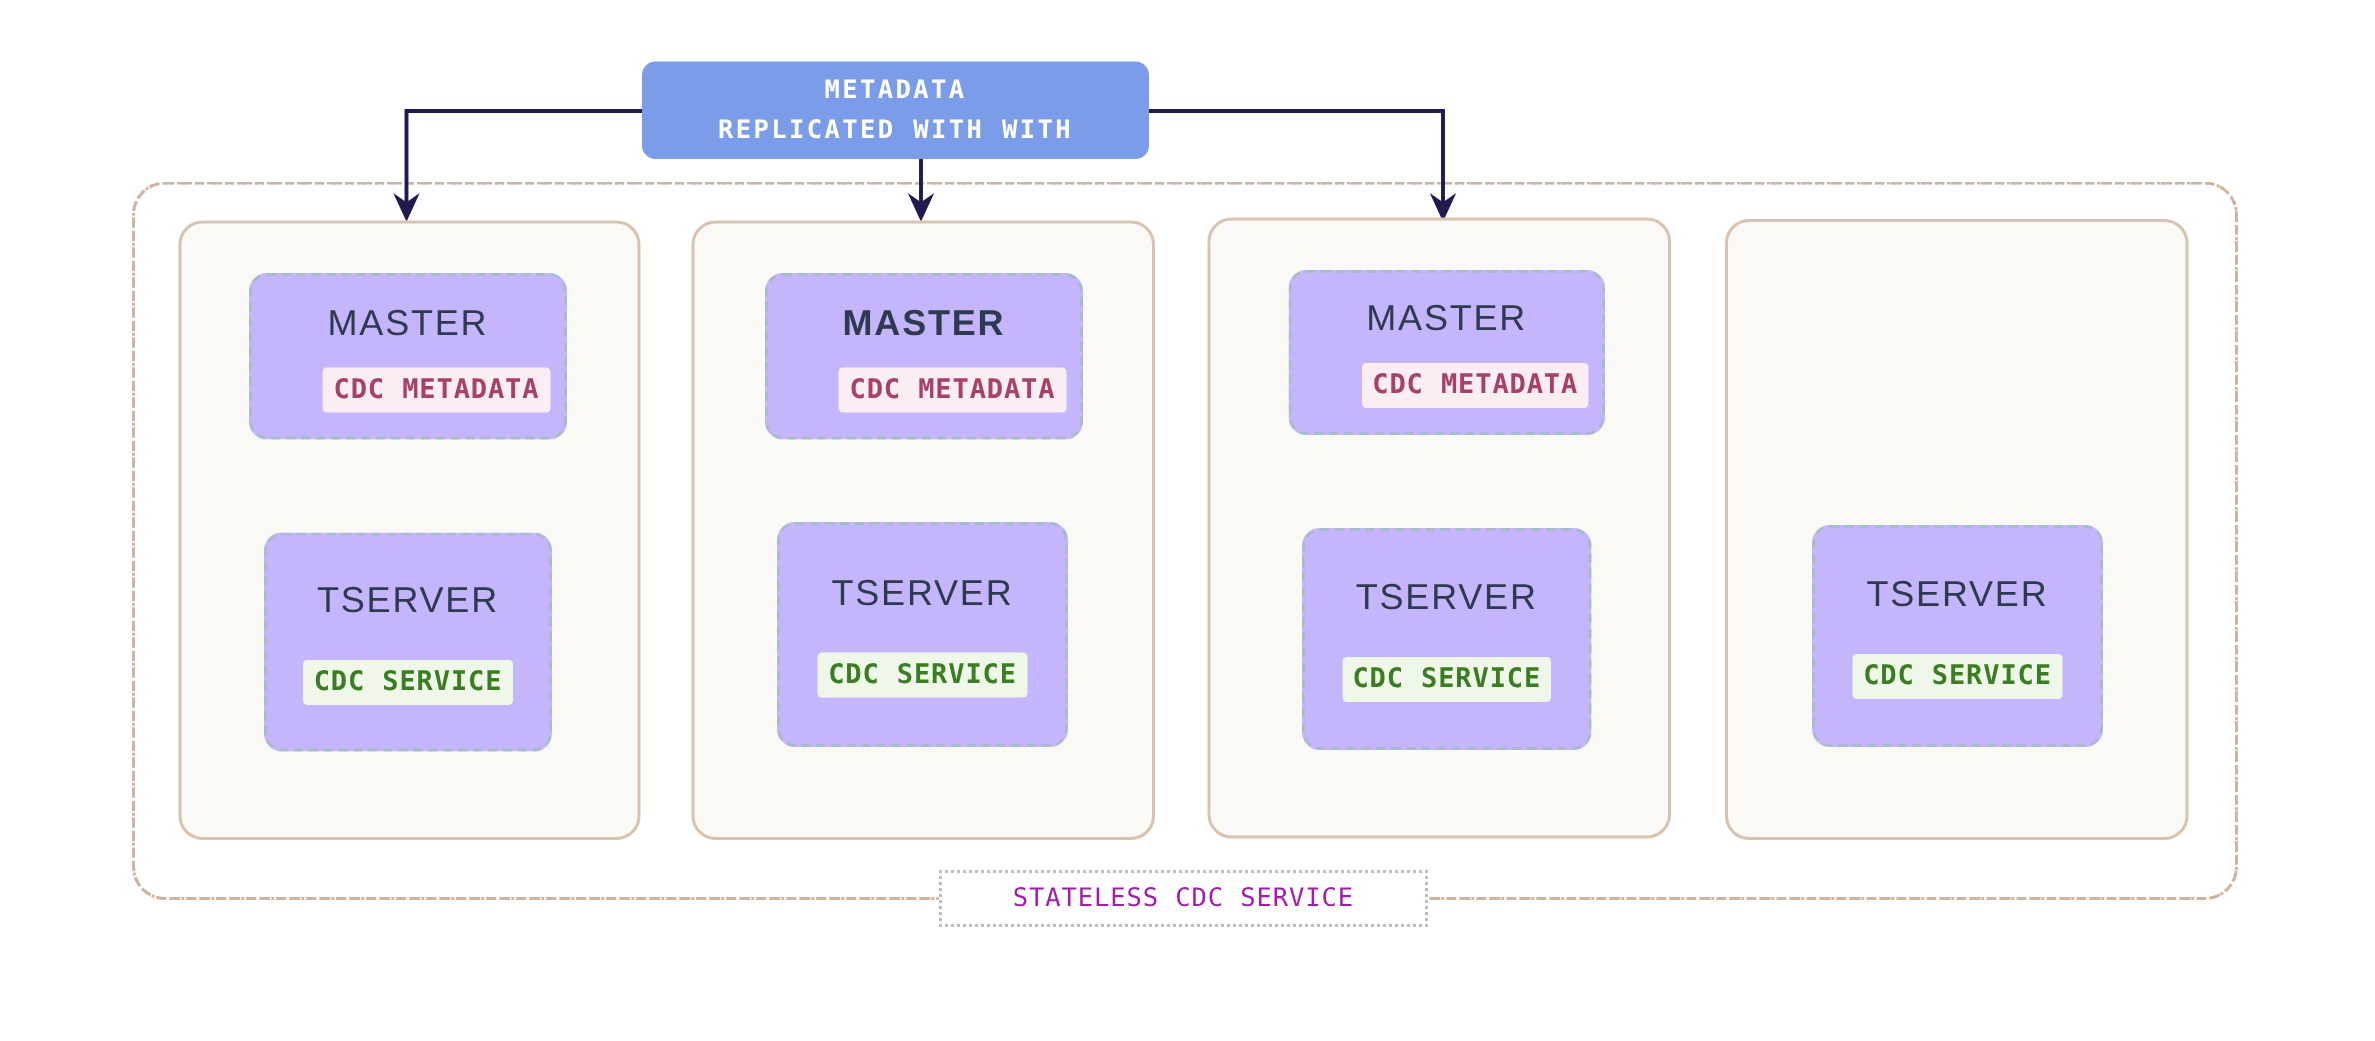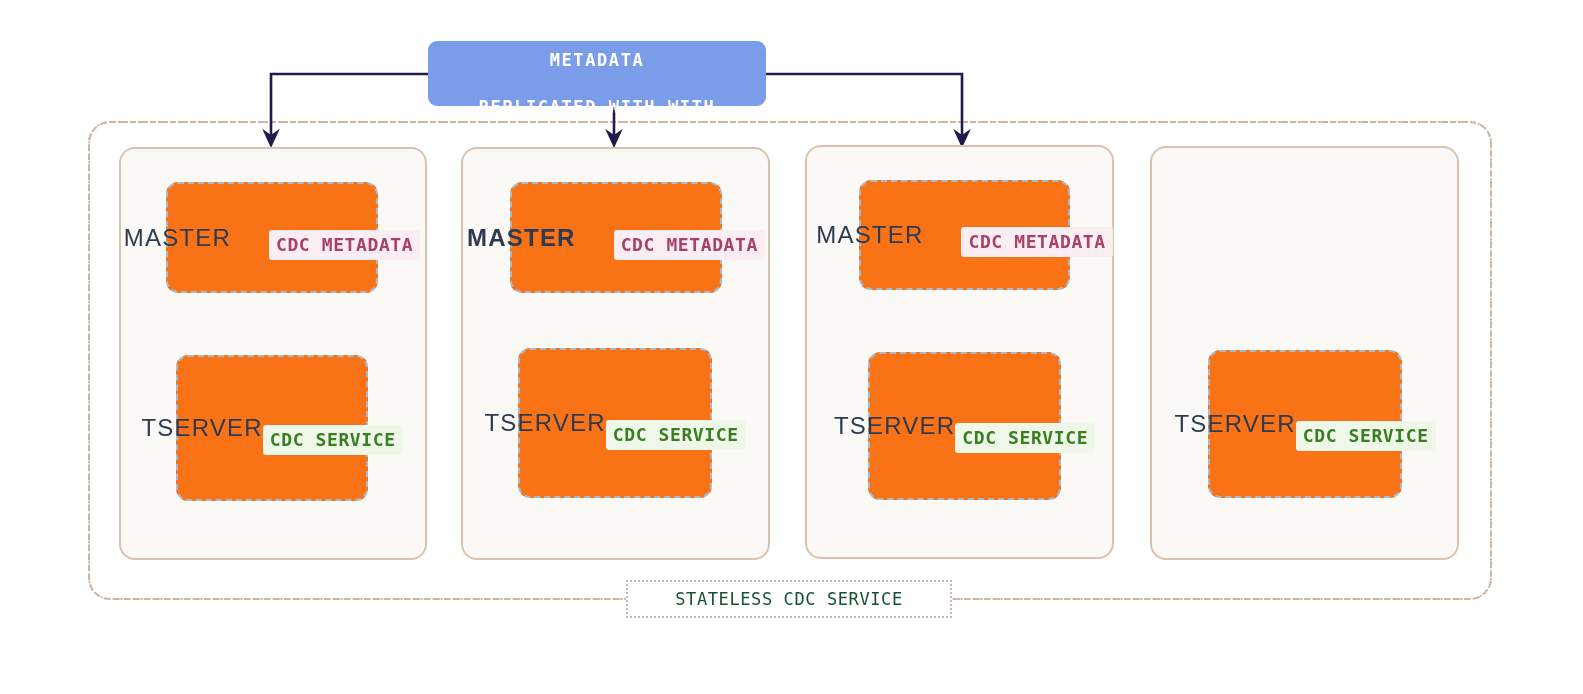--- a/index.html
+++ b/index.html
@@ -48,21 +48,20 @@
     box-sizing: border-box;
   }
   #metadata-box .mline {
     color: #ffffff;
     font-family: "DejaVu Sans Mono", monospace;
     font-size: 17px;
     font-weight: bold;
     letter-spacing: 1.6px;
     line-height: 27px;
     white-space: nowrap;
-    margin-top: 20px;
   }
 
   
   #stateless-container {
     position: absolute;
     left: 88px;
     top: 121px;
     width: 1404px;
     height: 479px;
     border: 2px dashed #cdb5a2;
@@ -90,44 +89,44 @@
     background: #ffffff;
     box-sizing: border-box;
     display: flex;
     align-items: center;
     justify-content: center;
     z-index: 6;
   }
   #stateless-label span {
     font-family: "DejaVu Sans Mono", monospace;
     font-size: 17px;
-    color: #14532d;
+    color: #a21caf;
     letter-spacing: 0.6px;
     white-space: nowrap;
   }
 
   
   .node-card {
     position: absolute;
     background: #fbf9f6;
     border: 2px solid #d8c3b0;
     border-radius: 16px;
     box-sizing: border-box;
     z-index: 3;
   }
 
   
   .svc-box {
     position: absolute;
-    background: #f97316;
+    background: #c4b5fd;
     border: 2px dashed #a8bacd;
     border-radius: 12px;
     box-sizing: border-box;
     display: flex;
-    flex-direction: row;
+    flex-direction: column;
     align-items: center;
     justify-content: center;
     z-index: 4;
   }
   .svc-title {
     font-family: "Liberation Sans", sans-serif;
     font-size: 24px;
     color: #2d3a4f;
     letter-spacing: 1.2px;
     white-space: nowrap;

